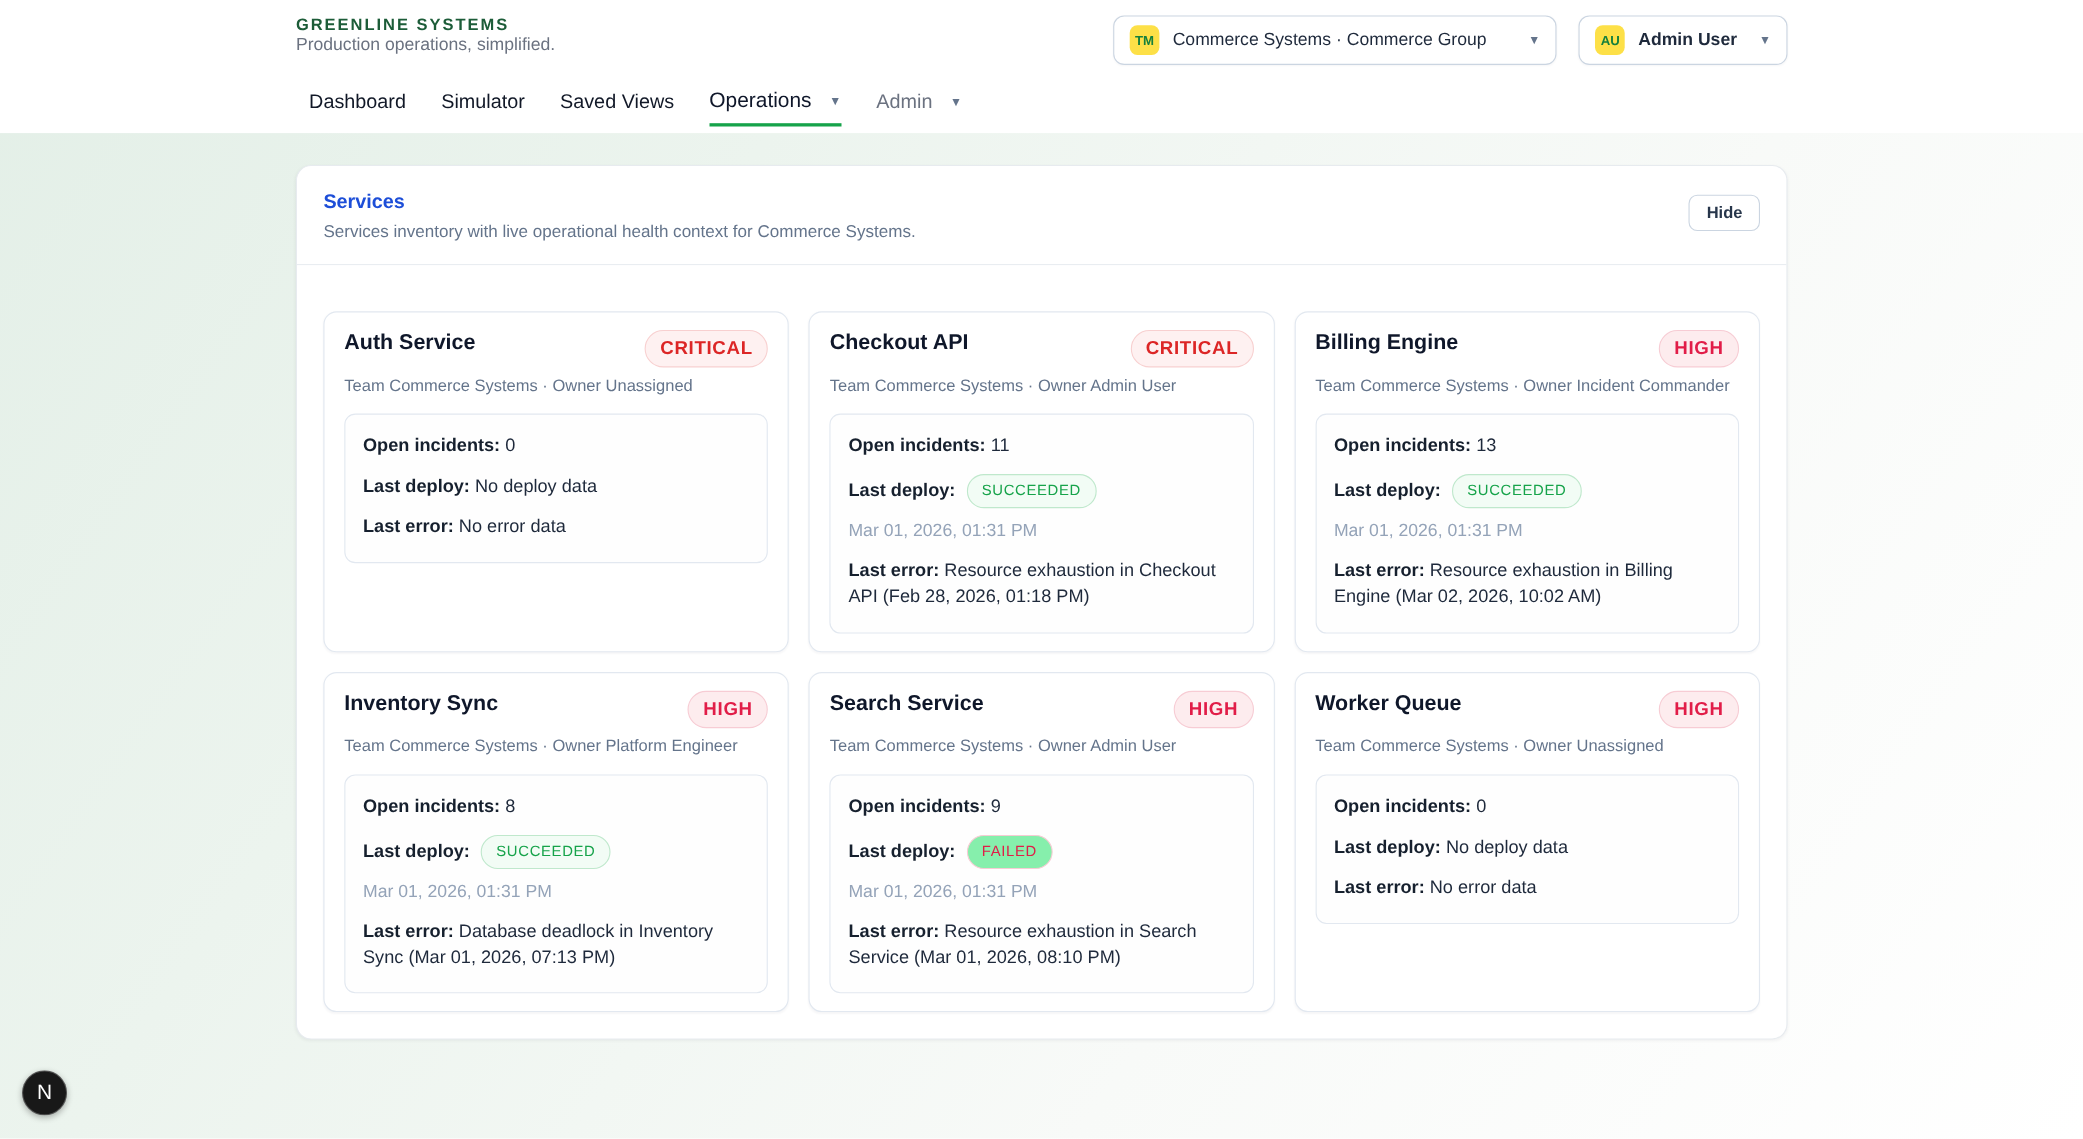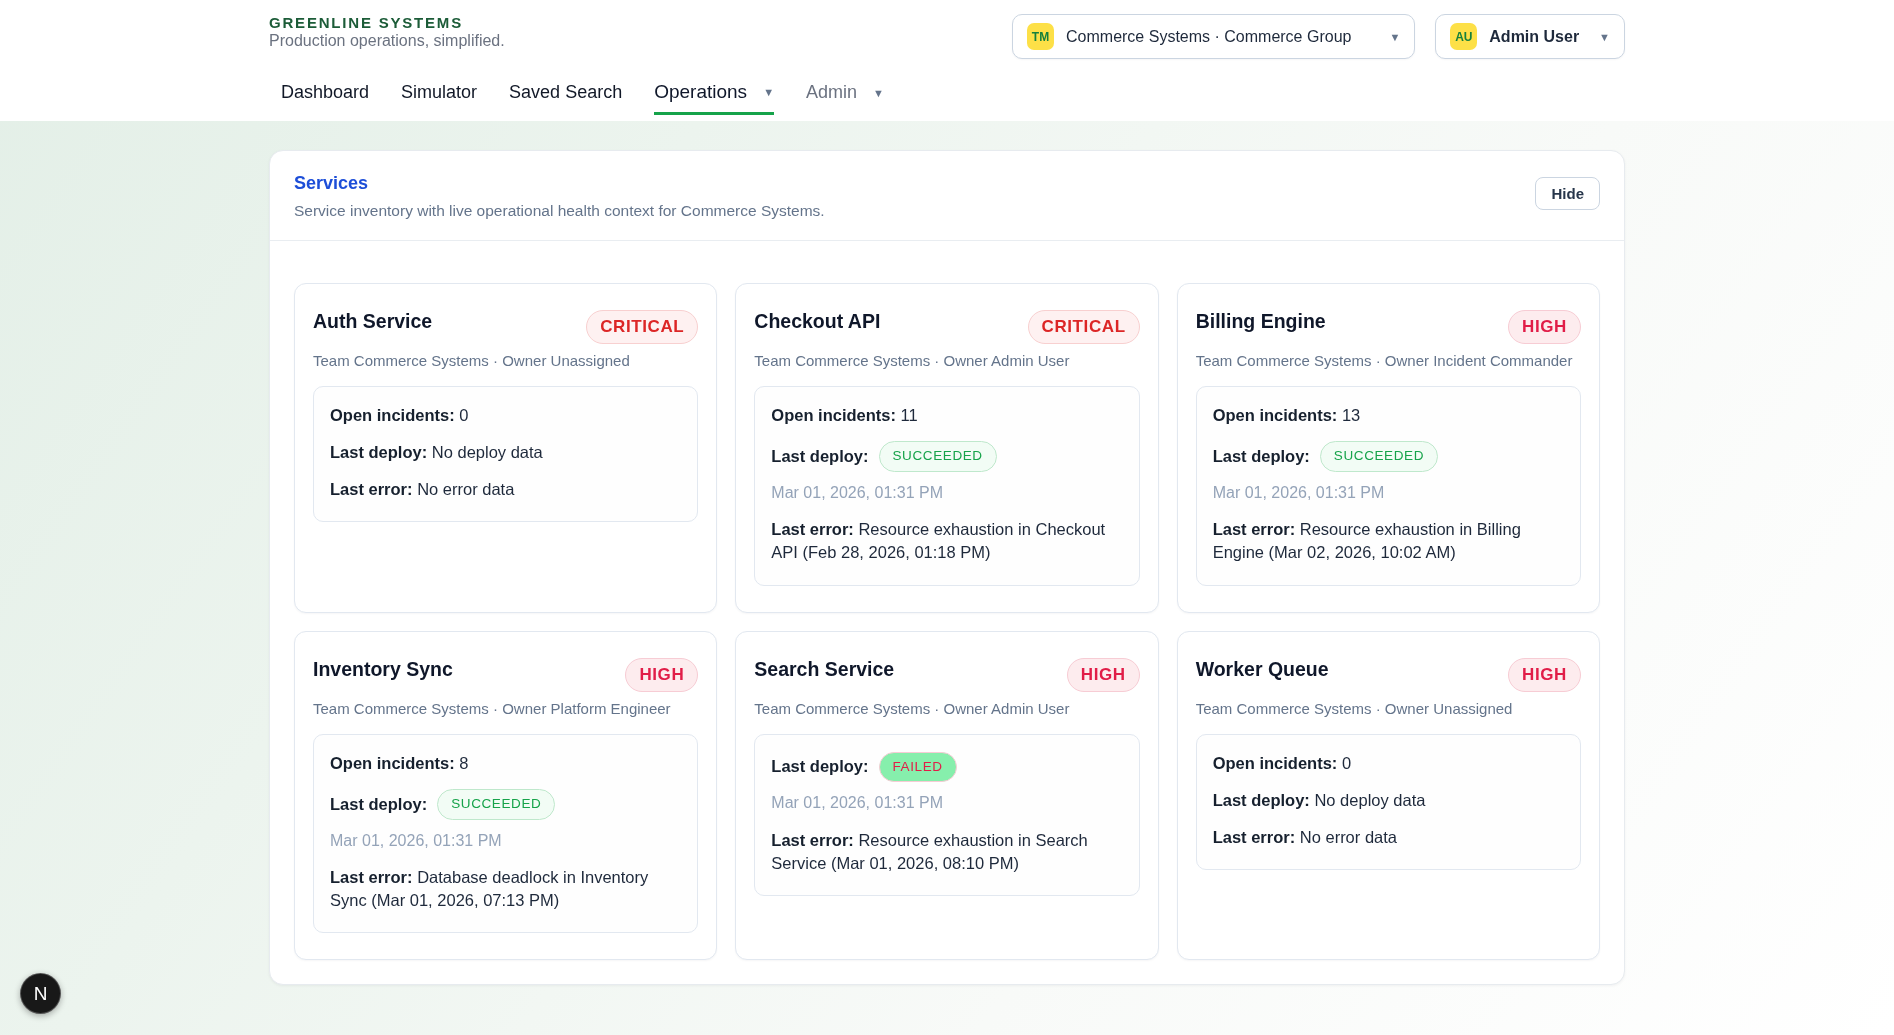--- a/index.html
+++ b/index.html
@@ -79,21 +79,21 @@
     cursor: pointer; font-family: inherit;
   }
 
   
   .cards-grid {
     margin-top: 18px;
     display: grid; grid-template-columns: repeat(3, 1fr); gap: 18px;
   }
   .service-card {
     background: #ffffff; border: 1px solid #e2e8f0; border-radius: 12px;
-    padding: 26px 18px; box-shadow: 0 1px 2px rgba(15,23,42,0.04);
+    padding: 16px 18px; box-shadow: 0 1px 2px rgba(15,23,42,0.04);
   }
   .card-head { display: flex; justify-content: space-between; align-items: flex-start; }
   .service-name { font-size: 19.5px; font-weight: 700; color: #0f172a; }
   .sev-badge {
     font-size: 17px; font-weight: 700; letter-spacing: 0.6px;
     border-radius: 999px; padding: 6px 13px; white-space: nowrap; margin-left: 10px;
   }
   .sev-critical { color: #dc2626; background: #fef1f1; border: 1px solid #f8d0d0; }
   .sev-high { color: #e11d48; background: #fdecee; border: 1px solid #f7ccd4; }
   .service-meta { font-size: 15px; color: #64748b; margin-top: 8px; }
@@ -141,39 +141,39 @@
         <div class="pill-select">
           <span class="mini-badge">AU</span>
           <span class="select-label bold">Admin User</span>
           <span class="caret">▼</span>
         </div>
       </div>
     </div>
     <nav class="nav-row">
       <div class="nav-item">Dashboard</div>
       <div class="nav-item">Simulator</div>
-      <div class="nav-item">Saved Search</div>
+      <div class="nav-item">Saved Views</div>
       <div class="nav-item active with-caret">
         <span>Operations</span>
         <span class="caret">▼</span>
       </div>
       <div class="nav-item muted with-caret">
         <span>Admin</span>
         <span class="caret">▼</span>
       </div>
     </nav>
   </div>
 </header>
 
 <main class="container">
   <section class="panel">
     <div class="panel-header">
       <div>
         <div class="panel-title">Services</div>
-        <div class="panel-subtitle">Service inventory with live operational health context for Commerce Systems.</div>
+        <div class="panel-subtitle">Services inventory with live operational health context for Commerce Systems.</div>
       </div>
       <button class="hide-btn">Hide</button>
     </div>
 
     <div class="panel-body">
 
       <div class="cards-grid">
 
         <div class="service-card">
           <div class="card-head">
@@ -239,20 +239,21 @@
           </div>
         </div>
 
         <div class="service-card">
           <div class="card-head">
             <div class="service-name">Search Service</div>
             <span class="sev-badge sev-high">HIGH</span>
           </div>
           <div class="service-meta">Team Commerce Systems · Owner Admin User</div>
           <div class="metric-box">
+            <div class="metric-line"><b>Open incidents:</b> <span>9</span></div>
             <div class="metric-line deploy-line">
               <b>Last deploy:</b>
               <span class="deploy-badge deploy-failed">FAILED</span>
               <span class="deploy-time">Mar 01, 2026, 01:31 PM</span>
             </div>
             <div class="metric-line"><b>Last error:</b> <span>Resource exhaustion in Search Service (Mar 01, 2026, 08:10 PM)</span></div>
           </div>
         </div>
 
         <div class="service-card">

